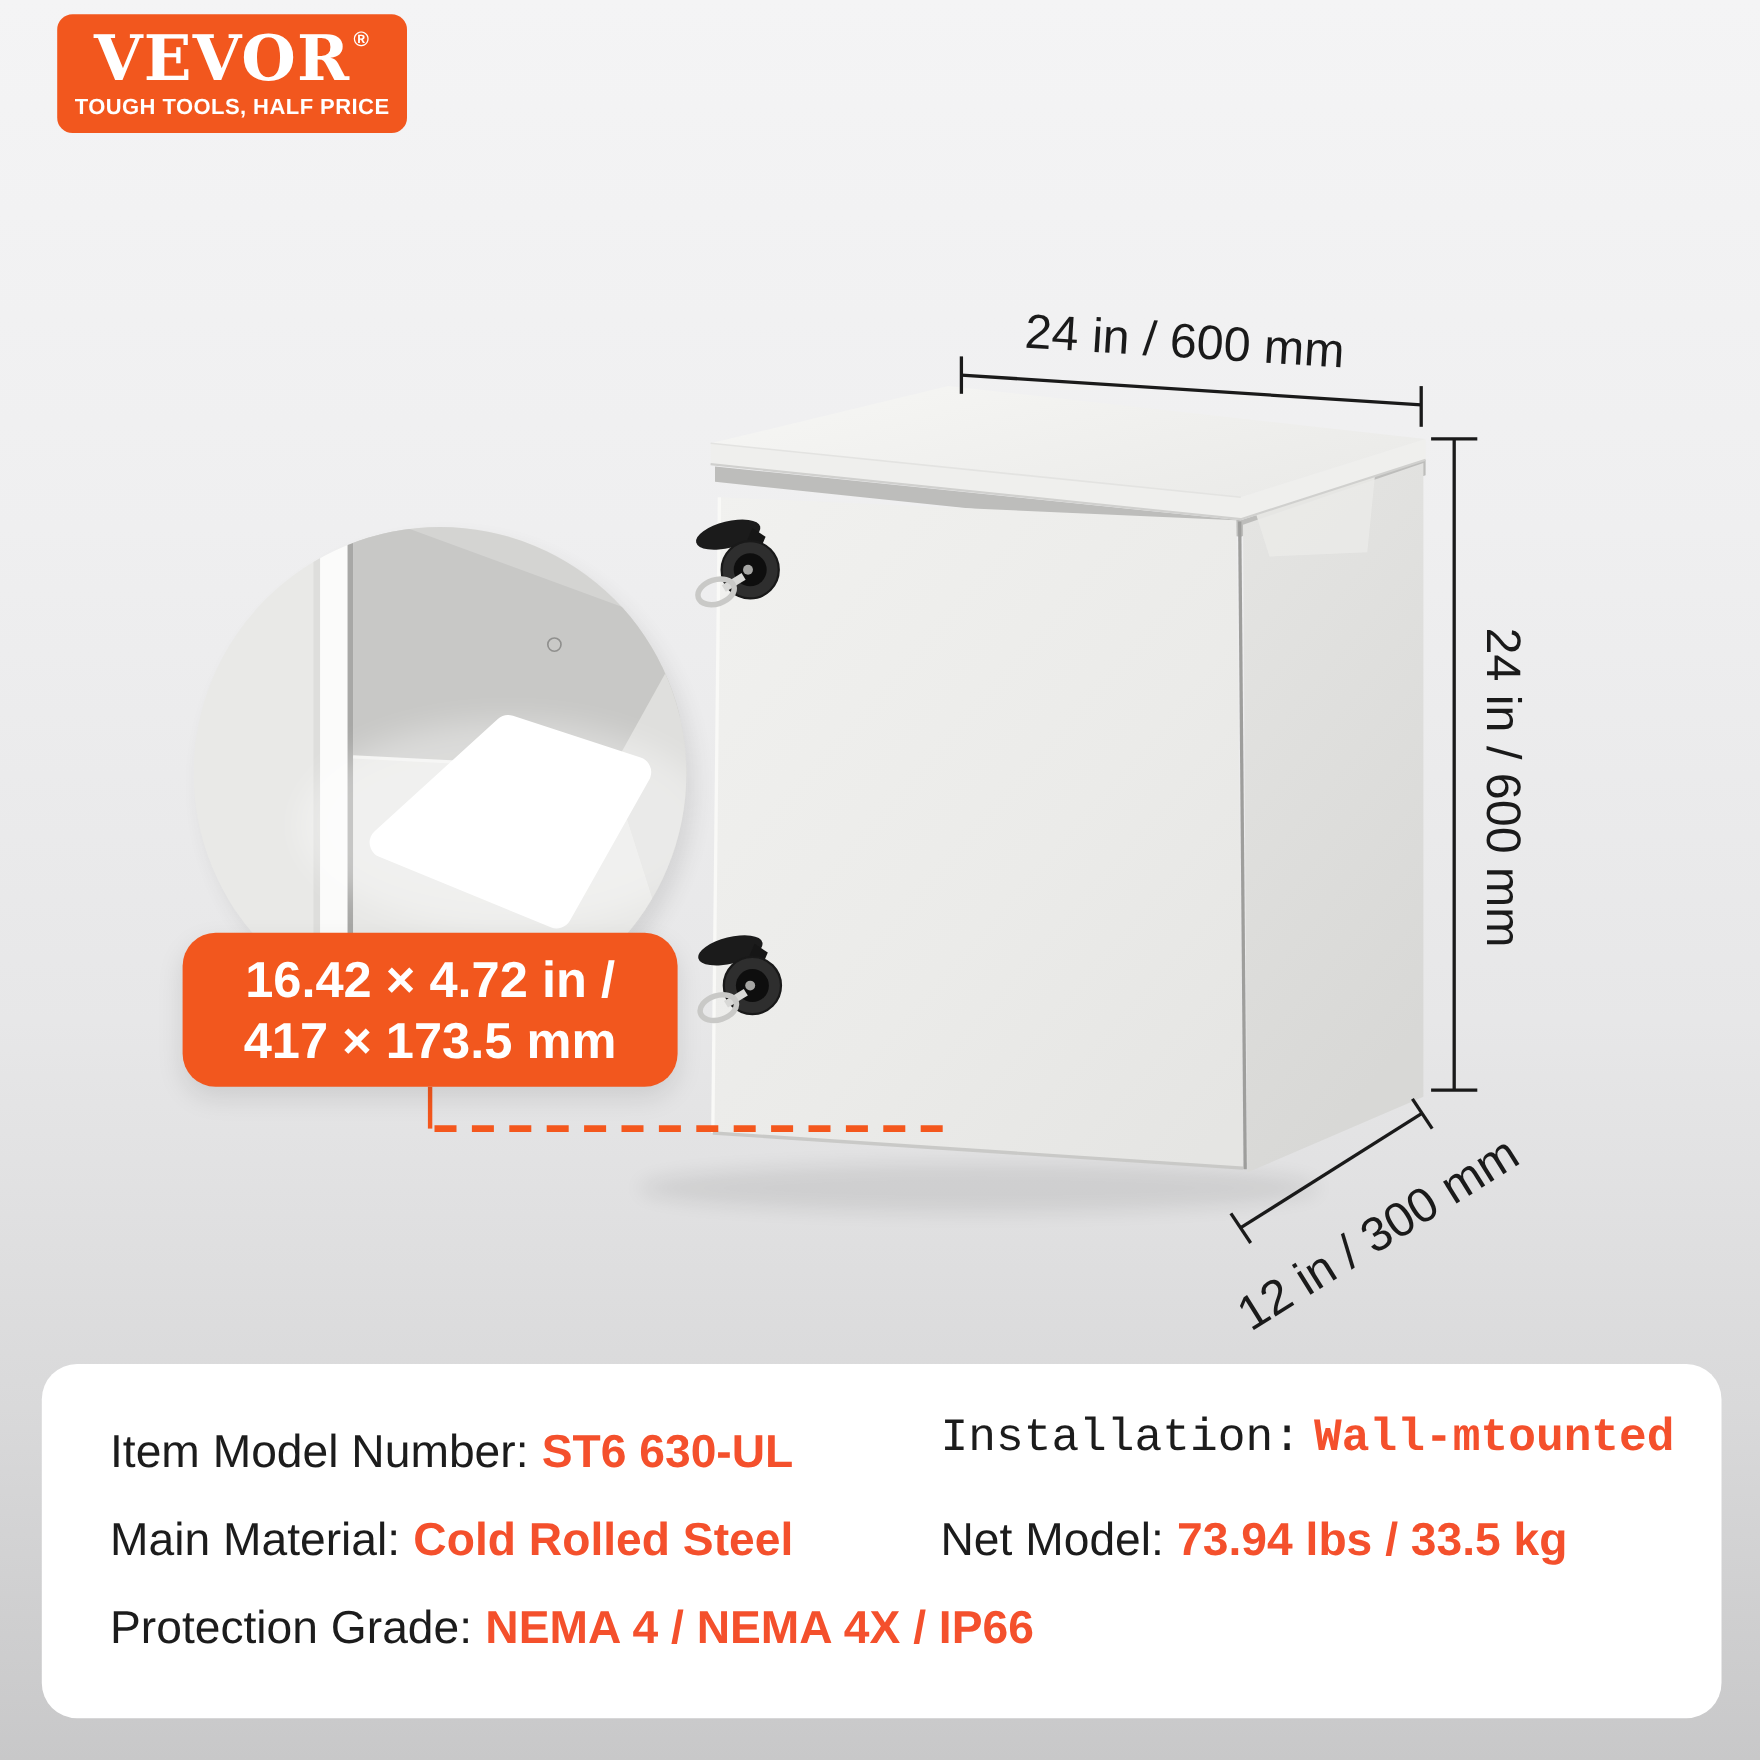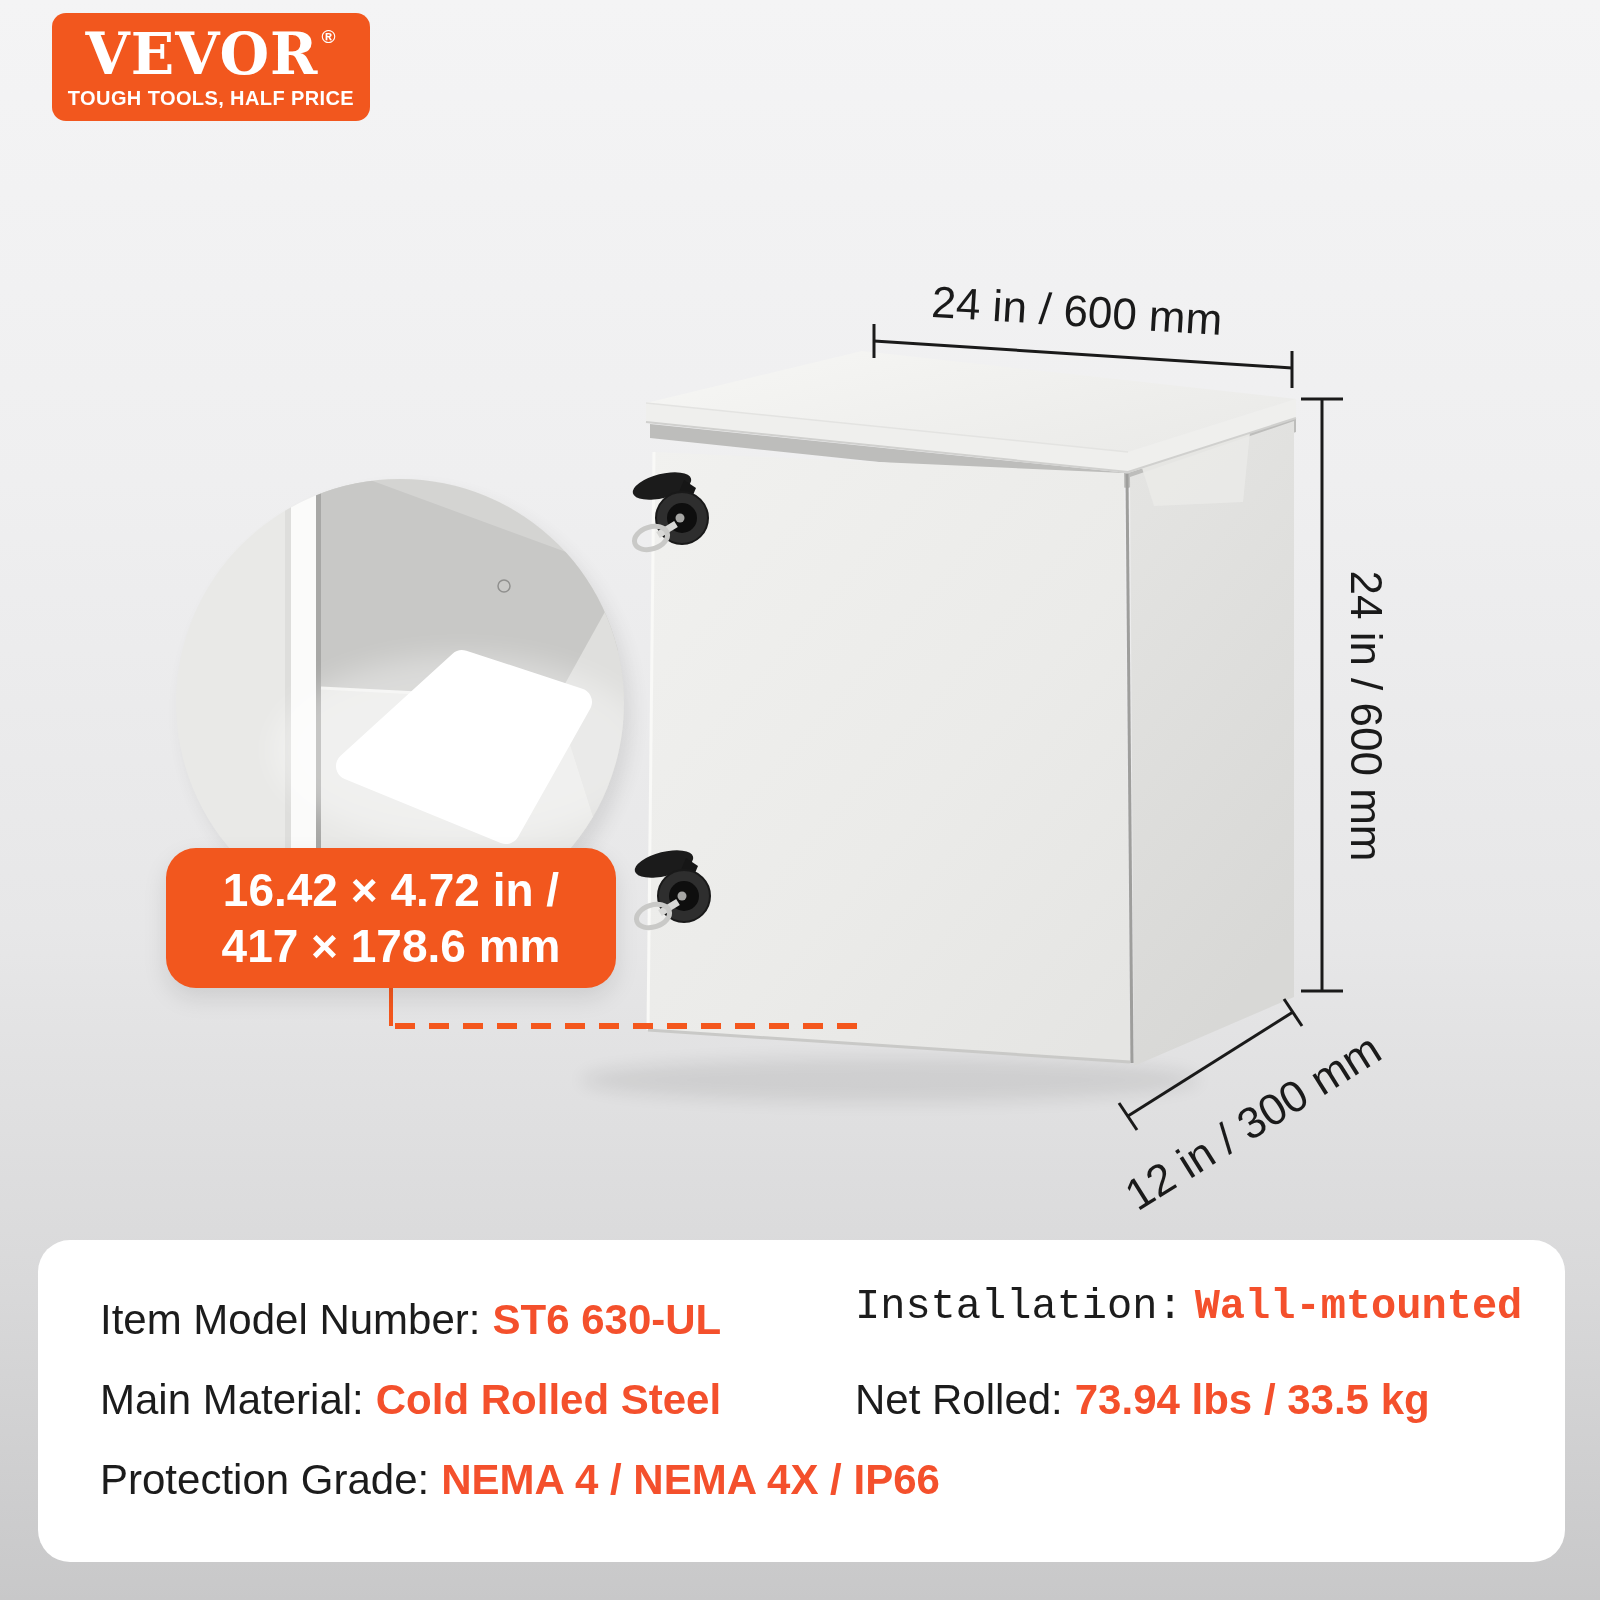--- a/index.html
+++ b/index.html
@@ -183,32 +183,32 @@
   </div>
   <div class="logo-tagline">TOUGH TOOLS, HALF PRICE</div>
 </div>
 
 <div class="abs dim-label dim-top">24 in / 600 mm</div>
 <div class="abs dim-label dim-right">24 in / 600 mm</div>
 <div class="abs dim-label dim-depth">12 in / 300 mm</div>
 
 <div class="abs badge">
   <div>16.42 × 4.72 in /</div>
-  <div>417 × 178.6 mm</div>
+  <div>417 × 173.5 mm</div>
 </div>
 
 <div class="abs spec-card"></div>
 
 <div class="abs spec-row r1l">
   <span class="spec-label">Item Model Number:</span><span class="spec-value">ST6 630-UL</span>
 </div>
 <div class="abs spec-row r1r">
   <span class="spec-label">Installation:</span><span class="spec-value">Wall-mtounted</span>
 </div>
 <div class="abs spec-row r2l">
   <span class="spec-label">Main Material:</span><span class="spec-value">Cold Rolled Steel</span>
 </div>
 <div class="abs spec-row r2r">
-  <span class="spec-label">Net Rolled:</span><span class="spec-value">73.94 lbs / 33.5 kg</span>
+  <span class="spec-label">Net Model:</span><span class="spec-value">73.94 lbs / 33.5 kg</span>
 </div>
 <div class="abs spec-row r3l">
   <span class="spec-label">Protection Grade:</span><span class="spec-value">NEMA 4 / NEMA 4X / IP66</span>
 </div>
 
 </body></html>

